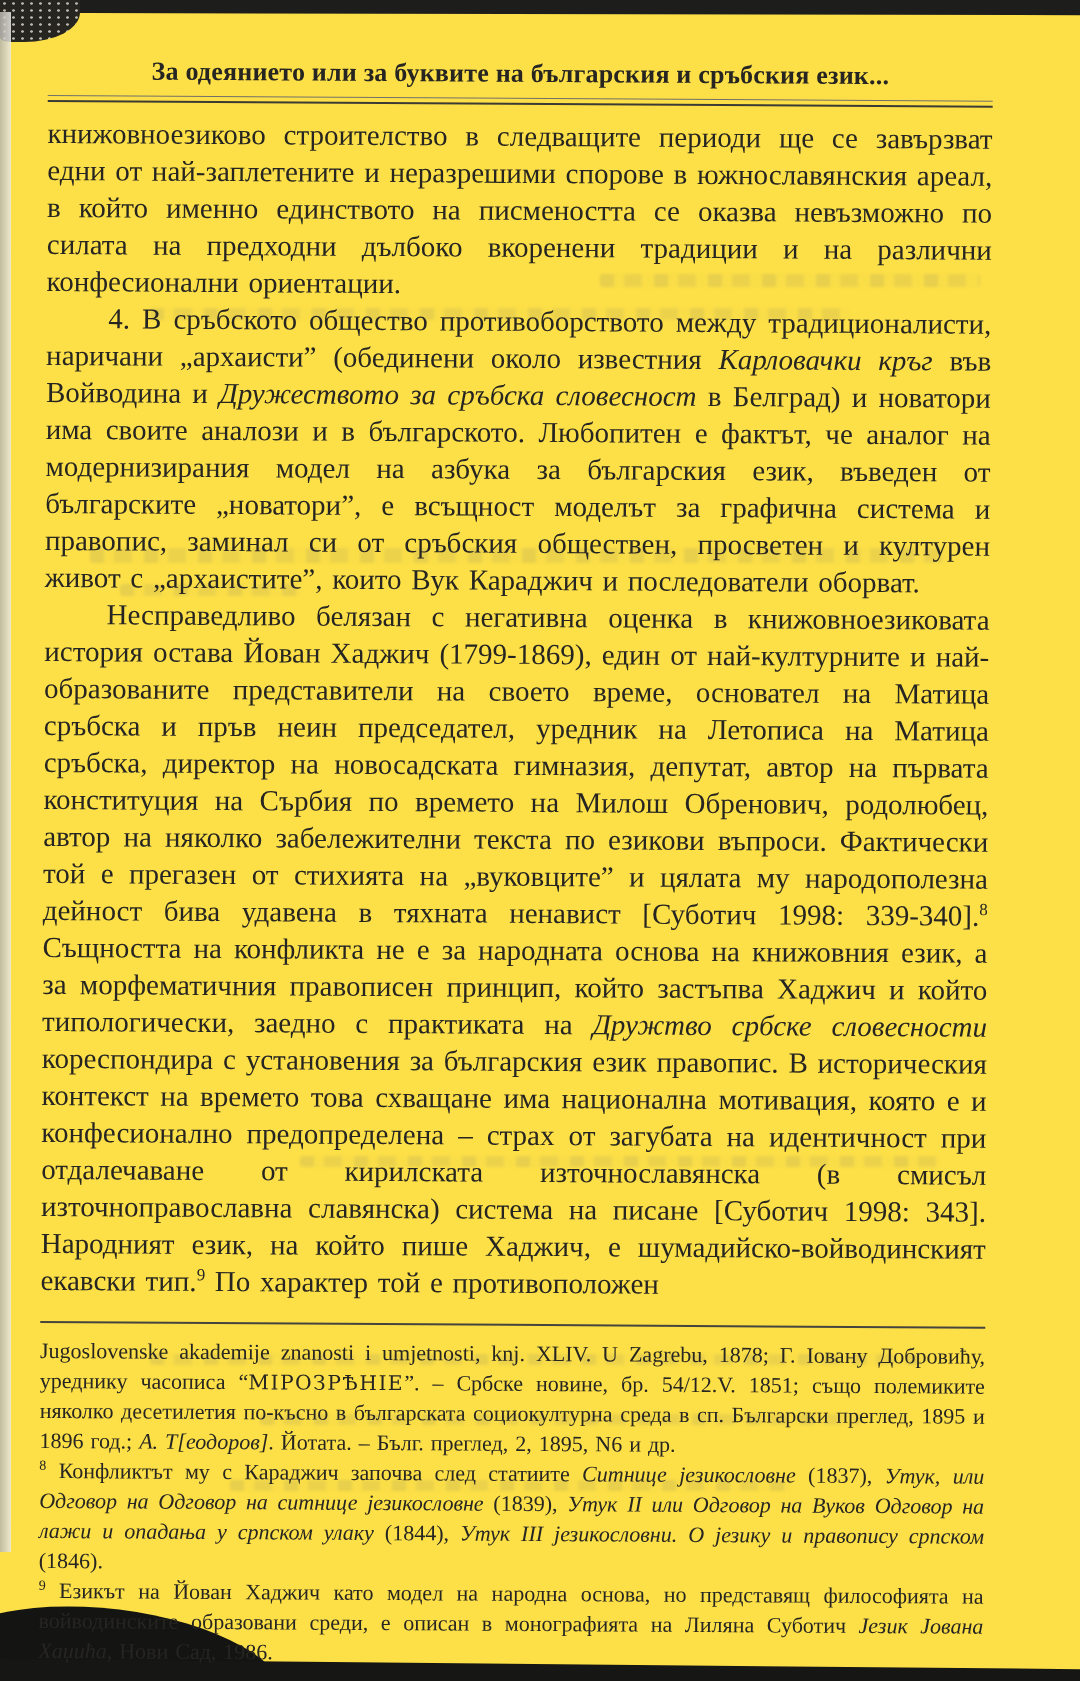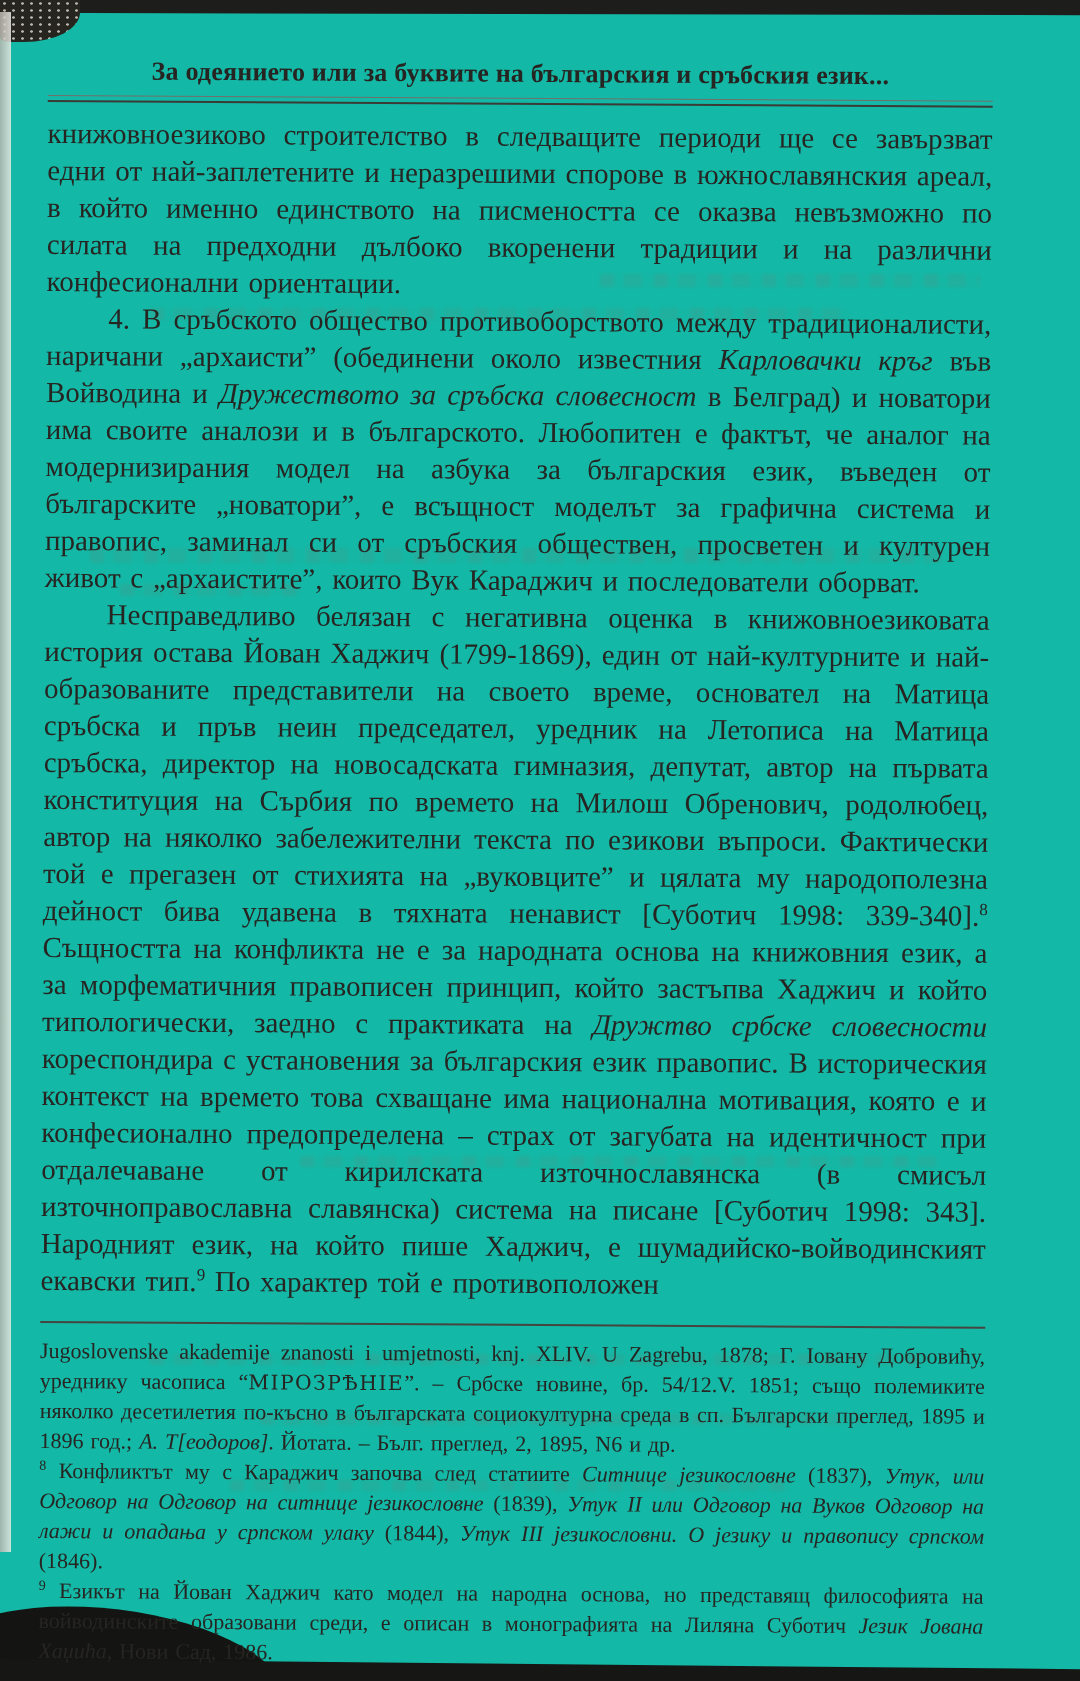--- a/index.html
+++ b/index.html
@@ -1,20 +1,20 @@
 <!DOCTYPE html>
 <html lang="bg"><head>
 <meta charset="utf-8">
 <style>
   html,body{margin:0;padding:0;background:#cfcecb;}
   .page{
     position:relative;
     width:1080px;height:1681px;
     margin:0 auto;
-    background:#14b8a6;
+    background:#fde047;
     overflow:hidden;
     font-family:"Liberation Serif","DejaVu Serif",serif;
     color:#262522;
   }
   
   .band-top{position:absolute;left:-6px;right:-6px;top:-7px;height:21px;
     background:#1d1d1b;transform:rotate(0.12deg);}
   .speckle{position:absolute;top:0;left:0;width:80px;height:42px;background:#26251f;
     background-image:radial-gradient(rgba(235,232,222,.75) 1.1px, transparent 1.9px);
     background-size:9px 7px;border-radius:0 0 70% 12%;}

